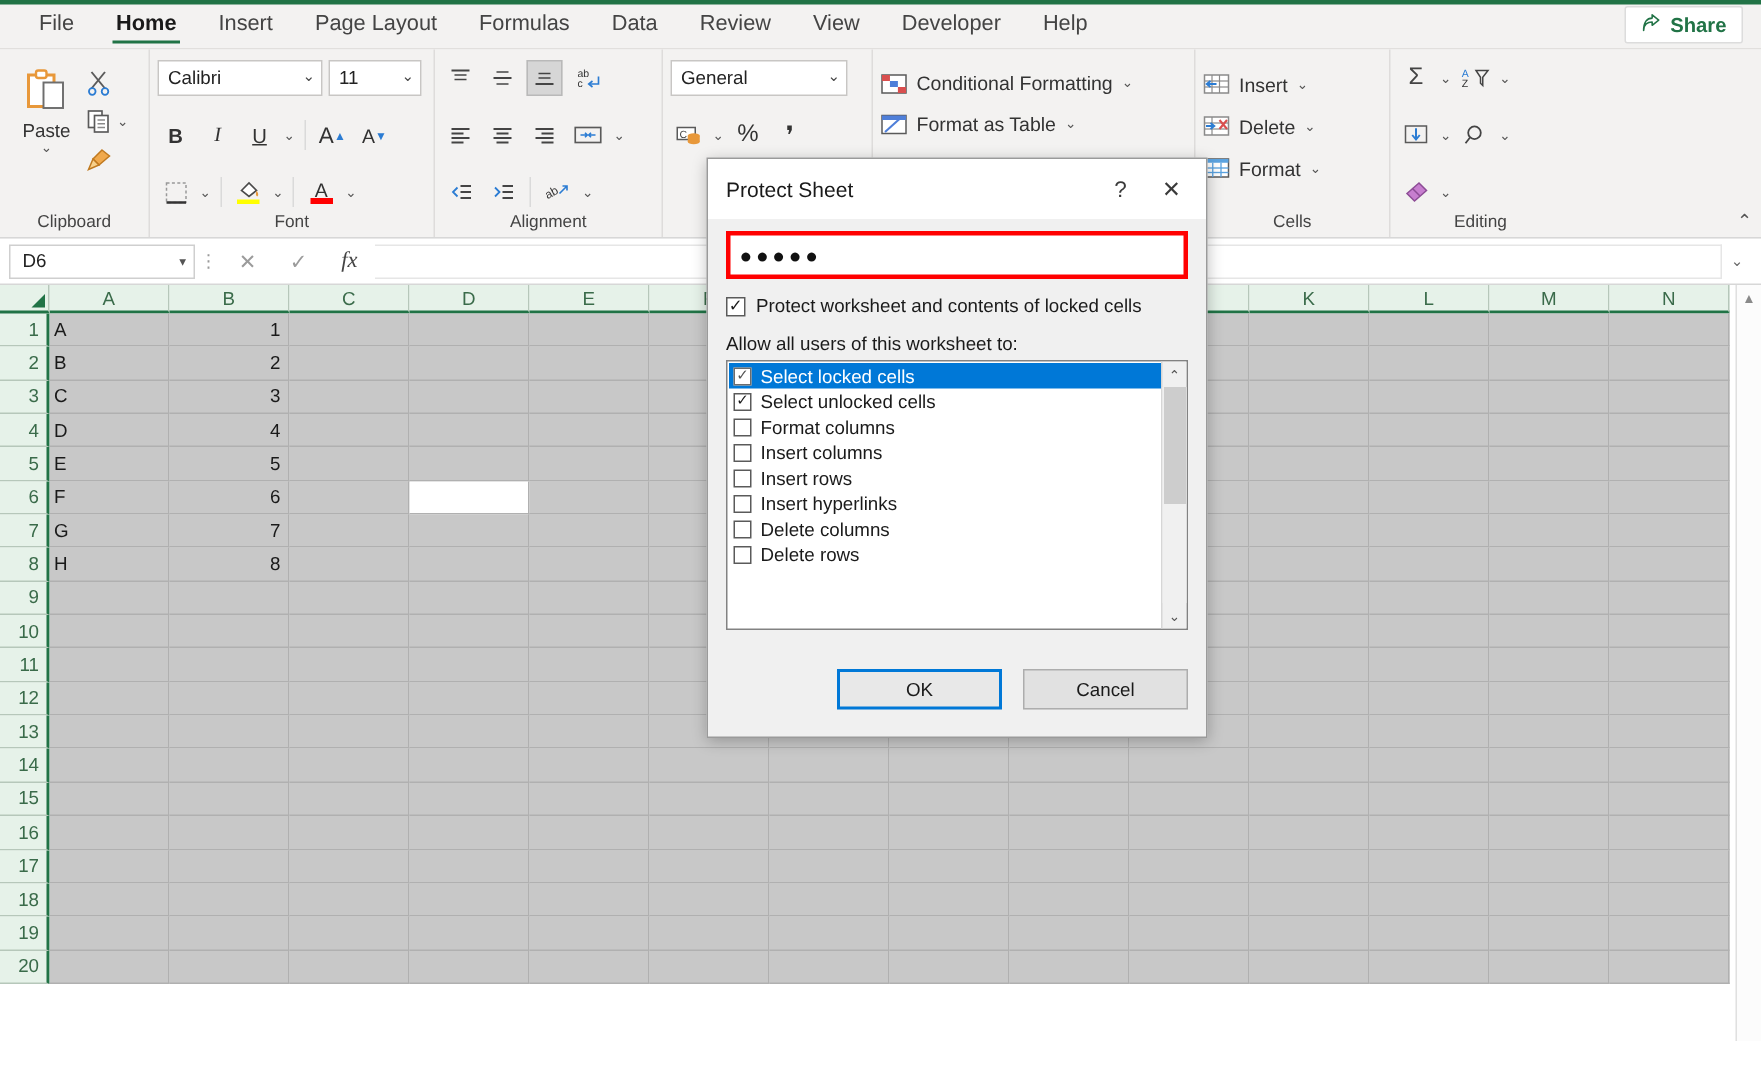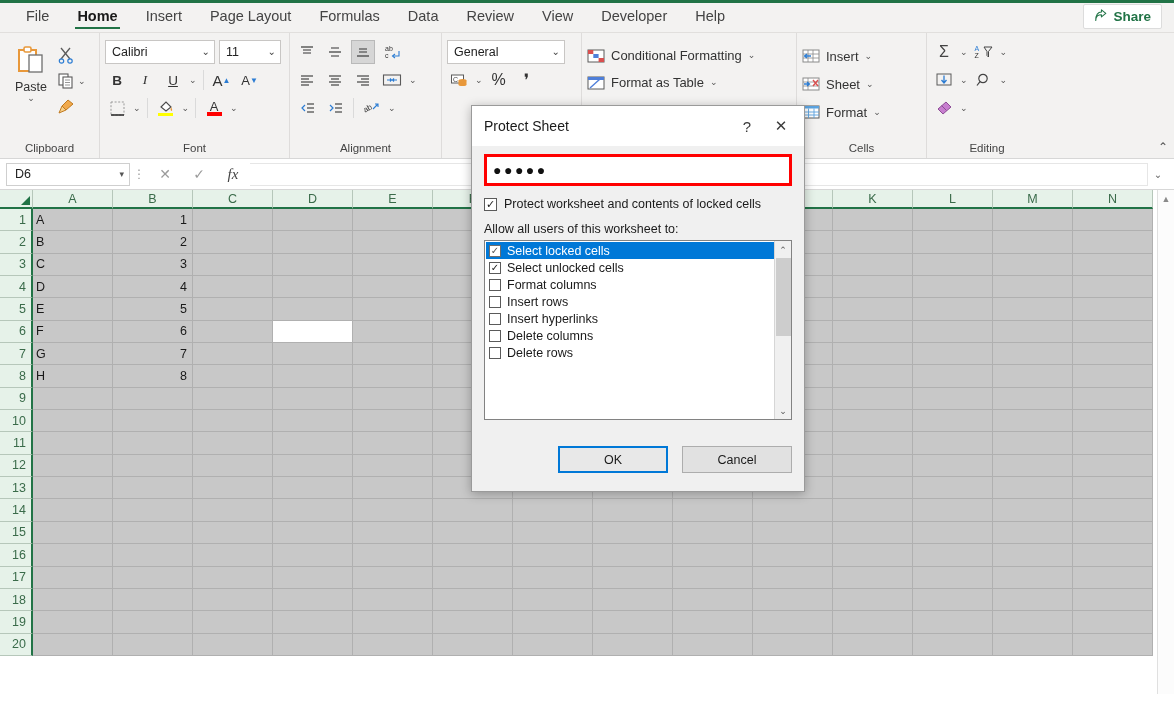--- a/index.html
+++ b/index.html
@@ -89,21 +89,21 @@
     display: flex; flex-direction: column; align-items: center;
     width: 52px; padding-top: 2px;
   }
   .paste-label { font-size: 12.5px; color: #333; margin-top: 2px;}
   .mini-col { display: flex; flex-direction: column; gap: 4px; padding-top: 4px; }
   .mini-row { display: flex; align-items: center; gap: 3px; height: 22px; }
   .chev { color: #555; font-size: 9px; line-height: 1; }
 
   
   .g-font { width: 190px; }
-  .font-rows { display: flex; flex-direction: column; gap: 4px; width: 100%; }
+  .font-rows { display: flex; flex-direction: column; gap: 14px; width: 100%; }
   .ctl-row { display: flex; align-items: center; gap: 4px; }
   .combo {
     display: flex; align-items: center; justify-content: space-between;
     border: 1px solid #c8c6c4; background: #fff;
     height: 24px; padding: 0 4px 0 6px;
     font-size: 12.5px; color: #222;
   }
   .combo .chev { font-size: 10px; color: #444; }
   .btn-sq {
     width: 24px; height: 24px;
@@ -644,21 +644,21 @@
           <span>
             <svg width="18" height="16" viewBox="0 0 18 16">
               <rect x="1" y="2" width="16" height="12" fill="#fff" stroke="#8a8a8a" stroke-width="1"></rect>
               <line x1="1" y1="6" x2="17" y2="6" stroke="#8a8a8a" stroke-width="0.8"></line>
               <line x1="1" y1="10" x2="17" y2="10" stroke="#8a8a8a" stroke-width="0.8"></line>
               <line x1="6" y1="2" x2="6" y2="14" stroke="#8a8a8a" stroke-width="0.8"></line>
               <path d="M2 8 L7 8 M5 6 L7.5 8 L5 10" stroke="#2b7cd3" stroke-width="1.3" fill="none"></path>
               <path d="M11 4 L16 10 M16 4 L11 10" stroke="#d94f4f" stroke-width="1.4"></path>
             </svg>
           </span>
-          <span>Sheet</span>
+          <span>Delete</span>
           <span class="chev">⌄</span>
         </div>
         <div class="cell-item">
           <span>
             <svg width="18" height="16" viewBox="0 0 18 16">
               <rect x="1" y="2" width="16" height="12" fill="#fff" stroke="#5a5a5a" stroke-width="1"></rect>
               <rect x="1" y="2" width="16" height="2.5" fill="#5ba3e0"></rect>
               <line x1="1" y1="8" x2="17" y2="8" stroke="#5ba3e0" stroke-width="0.9"></line>
               <line x1="1" y1="11" x2="17" y2="11" stroke="#5ba3e0" stroke-width="0.9"></line>
               <line x1="6.5" y1="4.5" x2="6.5" y2="14" stroke="#5ba3e0" stroke-width="0.9"></line>
@@ -1154,20 +1154,24 @@
           <div class="list-item">
             <span class="chkbox">✓</span>
             <span>Select unlocked cells</span>
           </div>
           <div class="list-item">
             <span class="chkbox"></span>
             <span>Format columns</span>
           </div>
           <div class="list-item">
             <span class="chkbox"></span>
+            <span>Insert columns</span>
+          </div>
+          <div class="list-item">
+            <span class="chkbox"></span>
             <span>Insert rows</span>
           </div>
           <div class="list-item">
             <span class="chkbox"></span>
             <span>Insert hyperlinks</span>
           </div>
           <div class="list-item">
             <span class="chkbox"></span>
             <span>Delete columns</span>
           </div>

